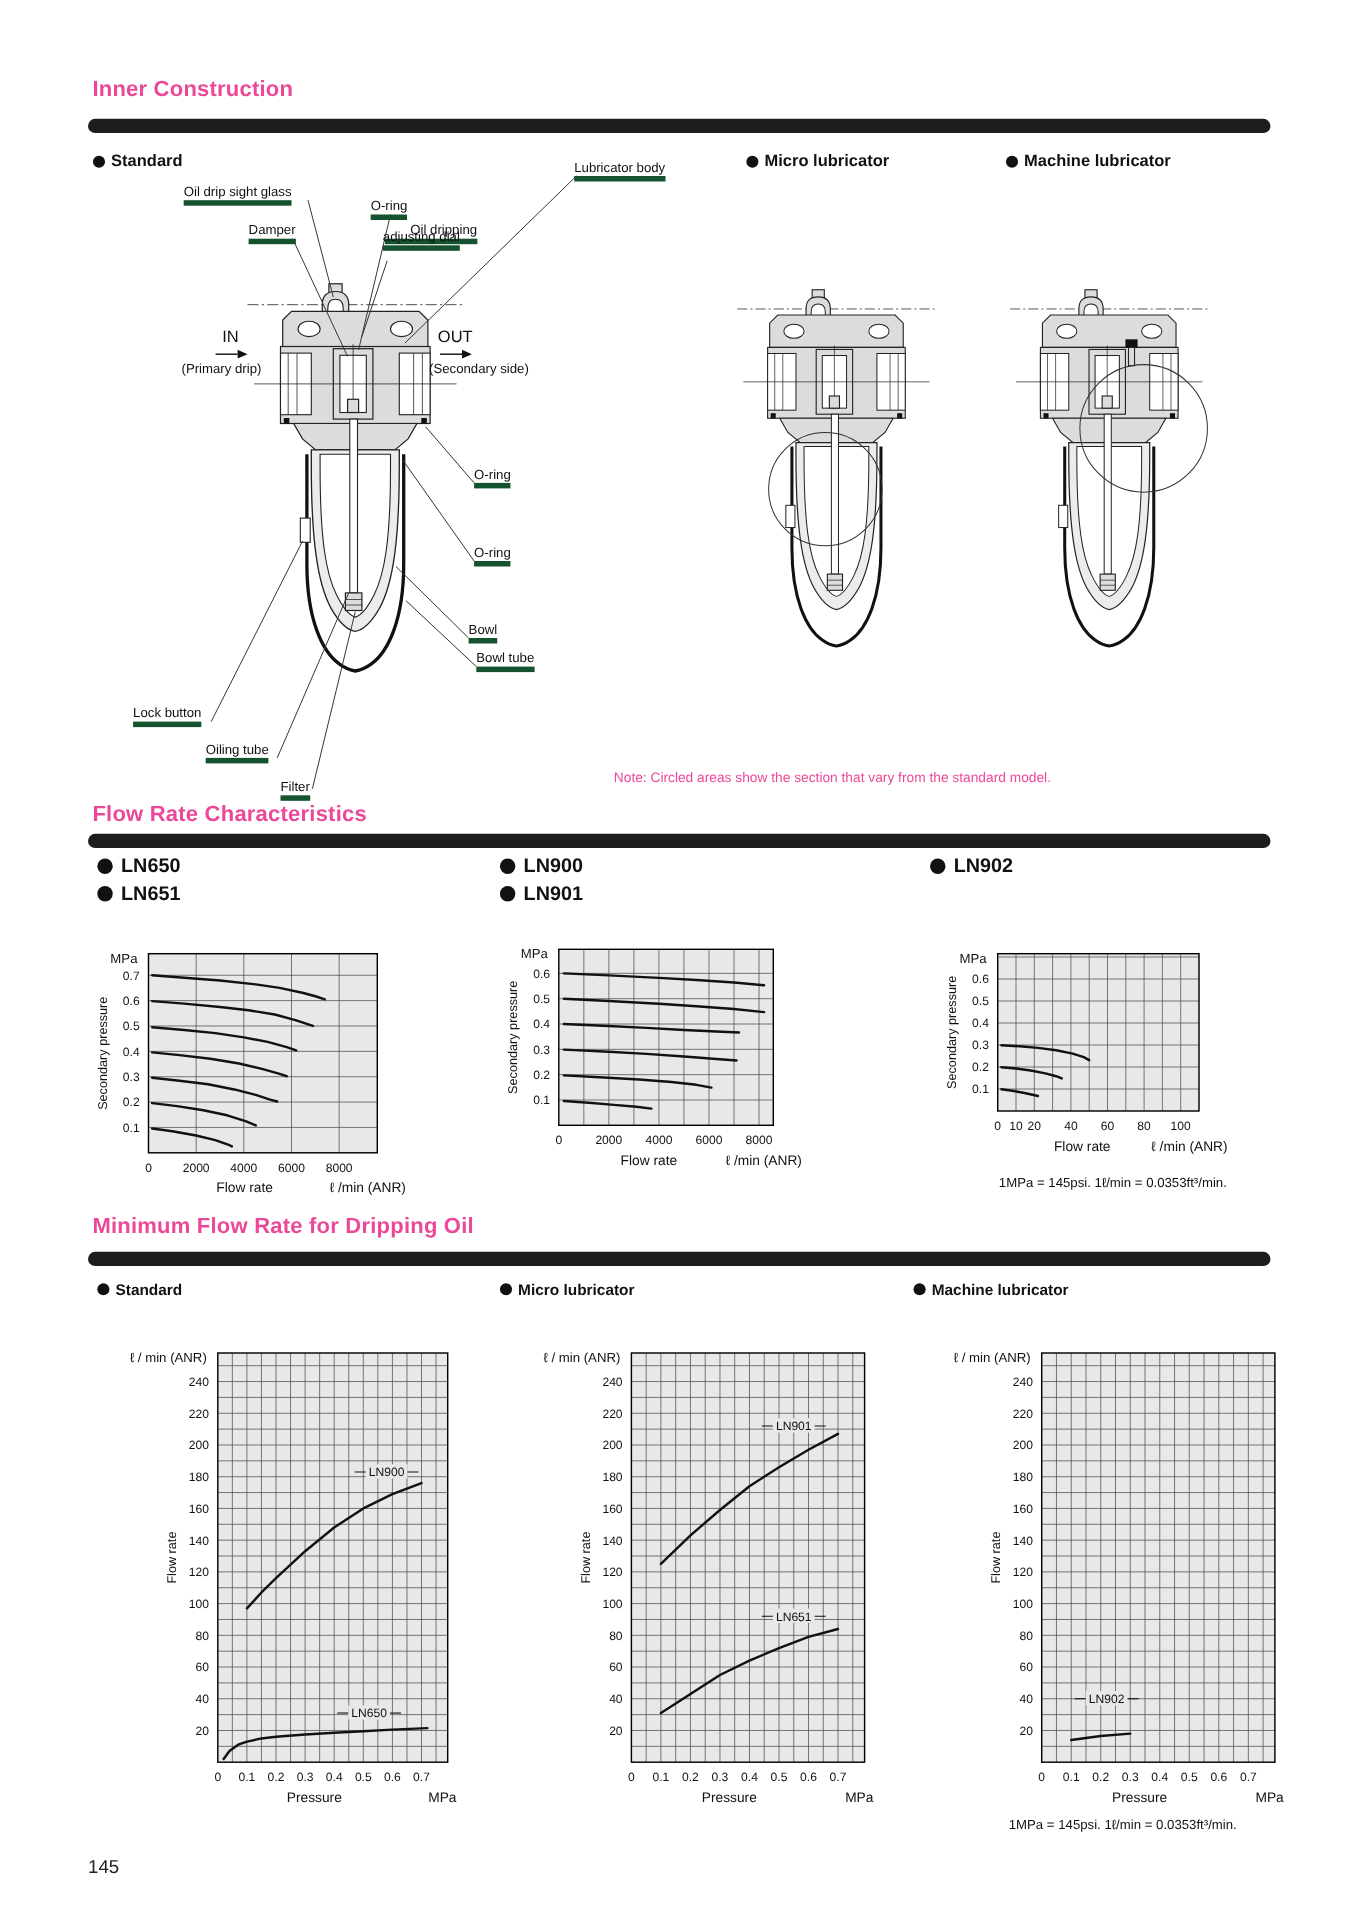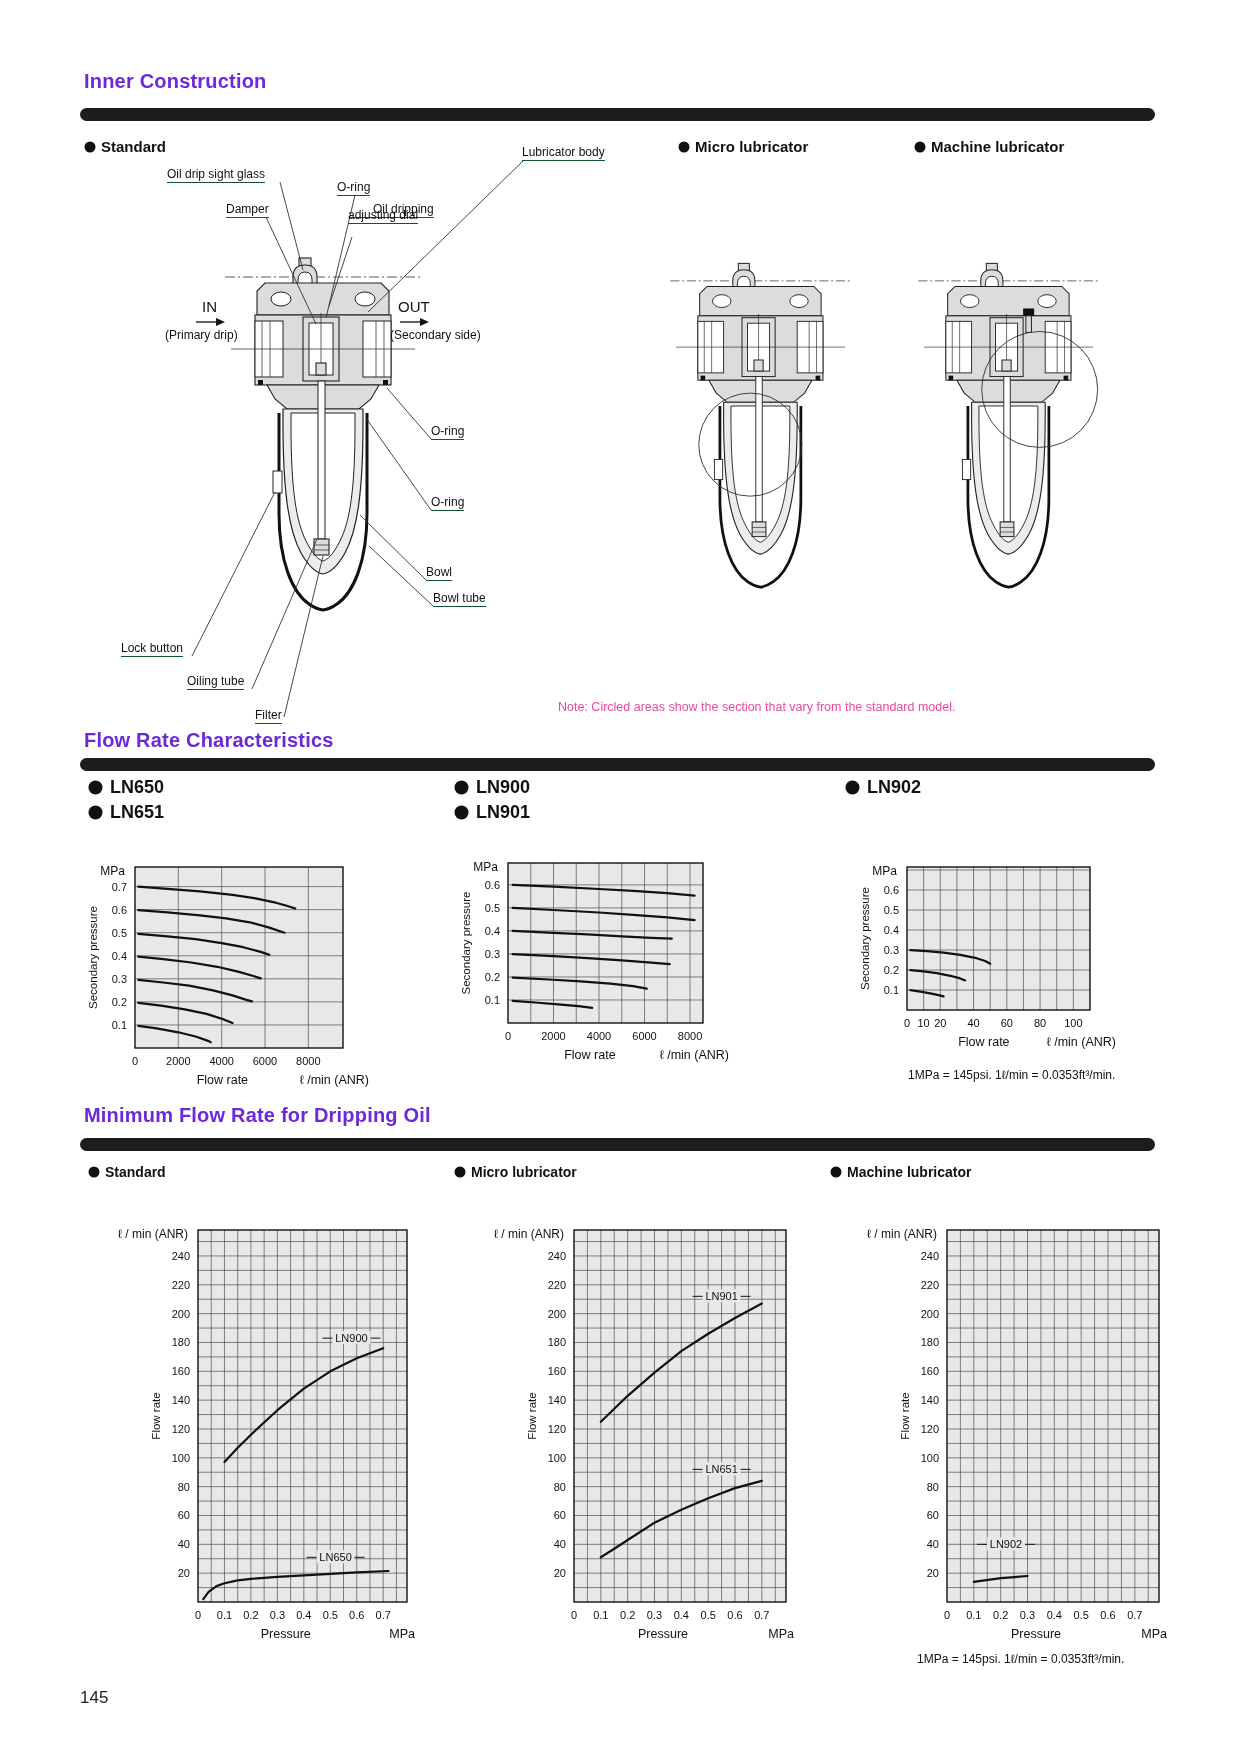--- a/index.html
+++ b/index.html
@@ -1,26 +1,26 @@
 <!DOCTYPE html>
 <html><head>
 <meta charset="utf-8">
 <style>
   html,body{margin:0;padding:0;background:#fff;}
   #page{position:relative;width:1240px;height:1754px;background:#fff;overflow:hidden;
         font-family:"Liberation Sans",sans-serif;color:#111;}
   .abs{position:absolute;}
-  .sec-title{font-size:20px;font-weight:700;color:#6d28d9;letter-spacing:.2px;}
+  .sec-title{font-size:20px;font-weight:700;color:#ec4899;letter-spacing:.2px;}
   .bar{height:13px;background:#1d1d1d;border-radius:7px;}
   .variant-h{font-size:15px;font-weight:700;display:flex;align-items:center;gap:5px;}
   .variant-h.small{font-size:14px;}
   .model-h{font-size:18px;font-weight:700;display:flex;align-items:center;gap:7px;}
   .bullet{display:inline-flex;align-items:center;}
   .callout{font-size:12px;white-space:nowrap;line-height:14px;}
-  .callout.u{border-bottom:1px solid #14532d;padding-bottom:1px;}
+  .callout.u{border-bottom:5px solid #14532d;padding-bottom:1px;}
   .callout.b{font-weight:400;font-size:15px;}
   .note{font-size:12.5px;color:#ec4899;}
   .conv{font-size:12px;color:#111;white-space:nowrap;}
   .pagenum{font-size:17px;color:#222;}
   svg text{font-family:"Liberation Sans",sans-serif;fill:#111;}
   .tick{font-size:11px;}
   .unit{font-size:12px;}
   .axcap{font-size:12.5px;}
   .ylab{font-size:11.5px;}
   .clabel{font-size:11px;}

